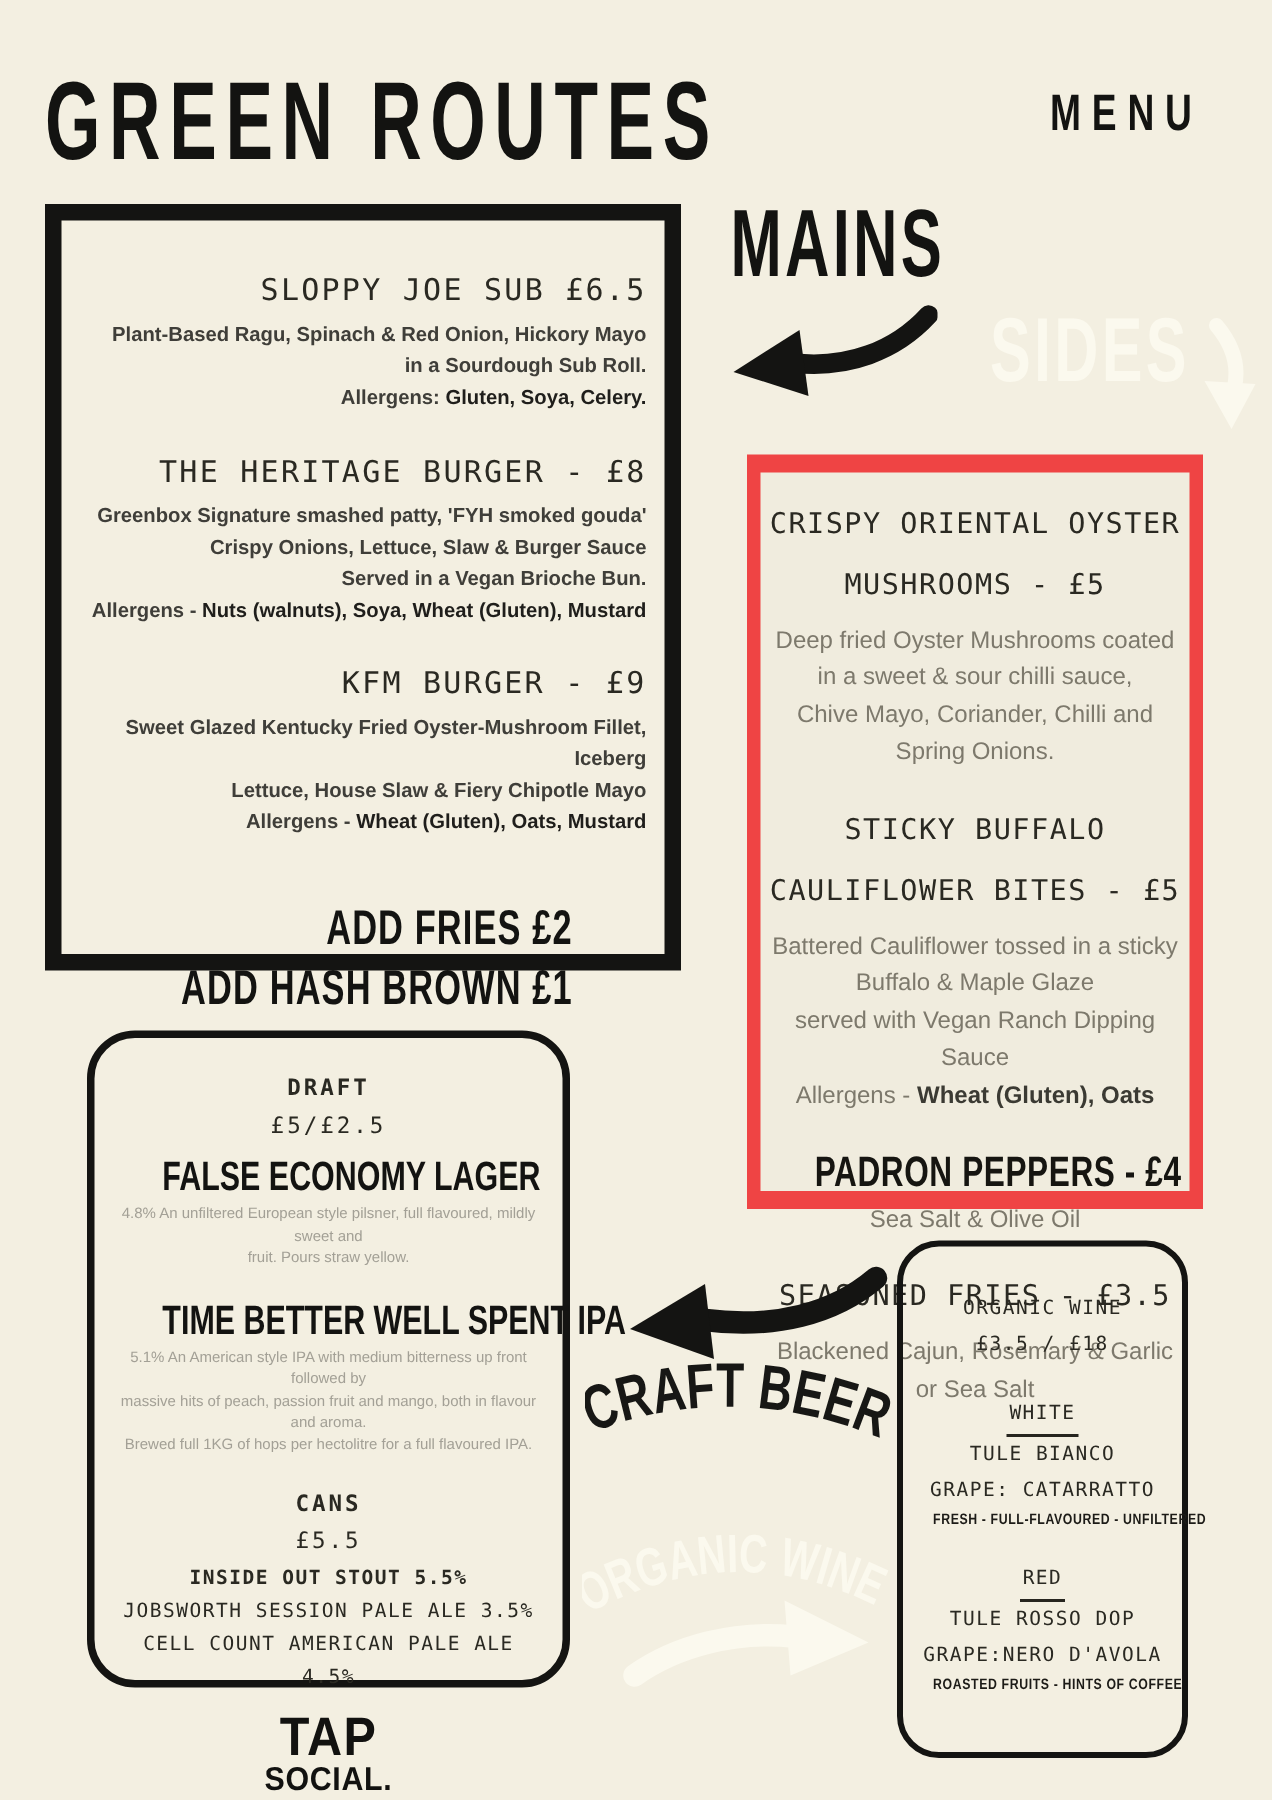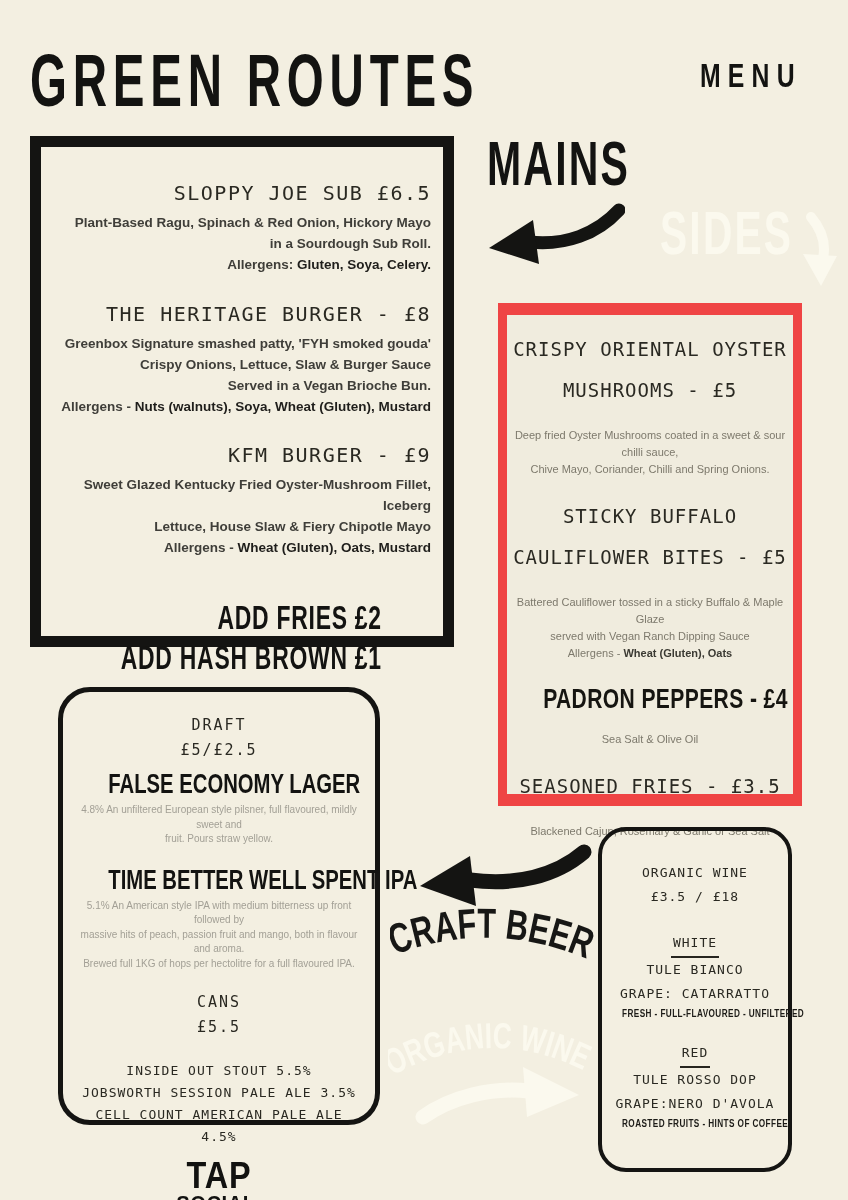--- a/index.html
+++ b/index.html
@@ -72,33 +72,33 @@
     background:#ef4444;
     padding:12px 9px;
   }
   .sides-inner {
     width:100%; height:100%;
     background:#f0ecde;
     text-align:center;
     padding:14px 6px;
   }
   .s-name { font-size:19px; letter-spacing:1px; line-height:2.15; }
-  .s-desc { font-size:11px; line-height:1.55; color:#7d796c; margin-top:16px; }
+  .s-desc { font-size:16px; line-height:1.55; color:#7d796c; margin-top:5px; }
   .s-desc b { color:#3b3a33; }
   .s-cond { font-size:27px; letter-spacing:0.5px; transform:scale(0.78,1.05); transform-origin:center; color:#161511; margin-top:22px; }
   .s-gap { margin-top:18px; }
 
   
   .beer-box {
     left:58px; top:687px; width:322px; height:438px;
     border:5px solid #141412; border-radius:32px;
     text-align:center;
     padding:24px 14px 0 14px;
   }
-  .b-label { font-size:15px; letter-spacing:2px; }
+  .b-label { font-size:15px; letter-spacing:2px;font-weight:bold; }
   .b-price { font-size:15px; letter-spacing:2px; margin-top:7px; }
   .b-beer  { font-size:26px; letter-spacing:0px; transform:scale(0.78,1.05); transform-origin:center; color:#131311; margin-top:10px; }
   .b-desc  { font-size:10px; line-height:1.45; color:#a3a096; margin-top:3px; }
   .b-can   { font-size:13px; letter-spacing:1px; line-height:1.7; }
 
   
   .tap-logo { margin-top:12px; }
   .tap-line1 { font-size:36px; letter-spacing:1px; transform:scale(0.9,1); transform-origin:center; color:#121210; line-height:0.9; }
   .tap-line2 { font-size:22px; letter-spacing:0.5px; transform:scale(0.92,1); transform-origin:center; color:#121210; line-height:1; }
   .tap-tag {
@@ -211,21 +211,21 @@
   <div class="cond b-beer" style="margin-top:18px;">TIME BETTER WELL SPENT IPA</div>
   <div class="b-desc">
     <div>5.1% An American style IPA with medium bitterness up front followed by</div>
     <div>massive hits of peach, passion fruit and mango, both in flavour and aroma.</div>
     <div>Brewed full 1KG of hops per hectolitre for a full flavoured IPA.</div>
   </div>
 
   <div class="mono b-label" style="margin-top:22px;">CANS</div>
   <div class="mono b-price">£5.5</div>
 
-  <div class="mono b-can" style="margin-top:24px;">INSIDE OUT STOUT 5.5%</div>
+  <div class="mono b-can" style="margin-top:6px;font-weight:bold;">INSIDE OUT STOUT 5.5%</div>
   <div class="mono b-can">JOBSWORTH SESSION PALE ALE 3.5%</div>
   <div class="mono b-can">CELL COUNT AMERICAN PALE ALE 4.5%</div>
 
   <div class="tap-logo">
     <div class="cond tap-line1">TAP</div>
     <div class="cond tap-line2">SOCIAL.</div>
     <div><span class="tap-tag">CRIMINALLY GOOD BEER</span></div>
   </div>
 </div>
 

